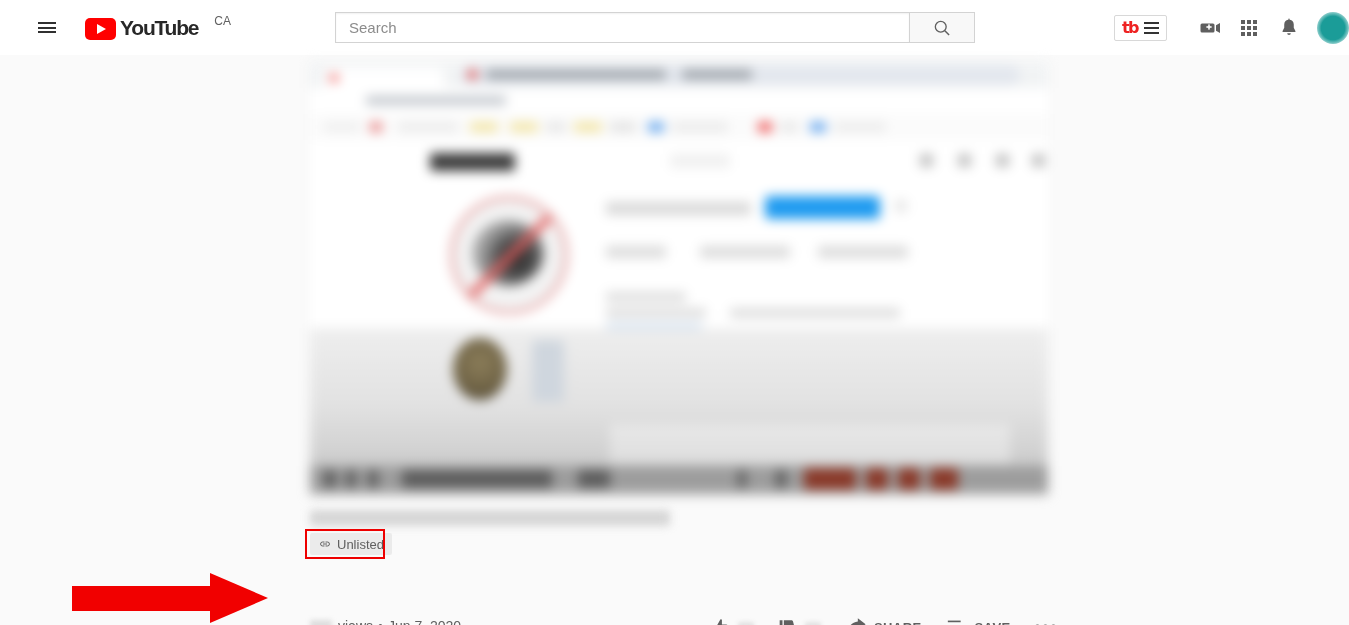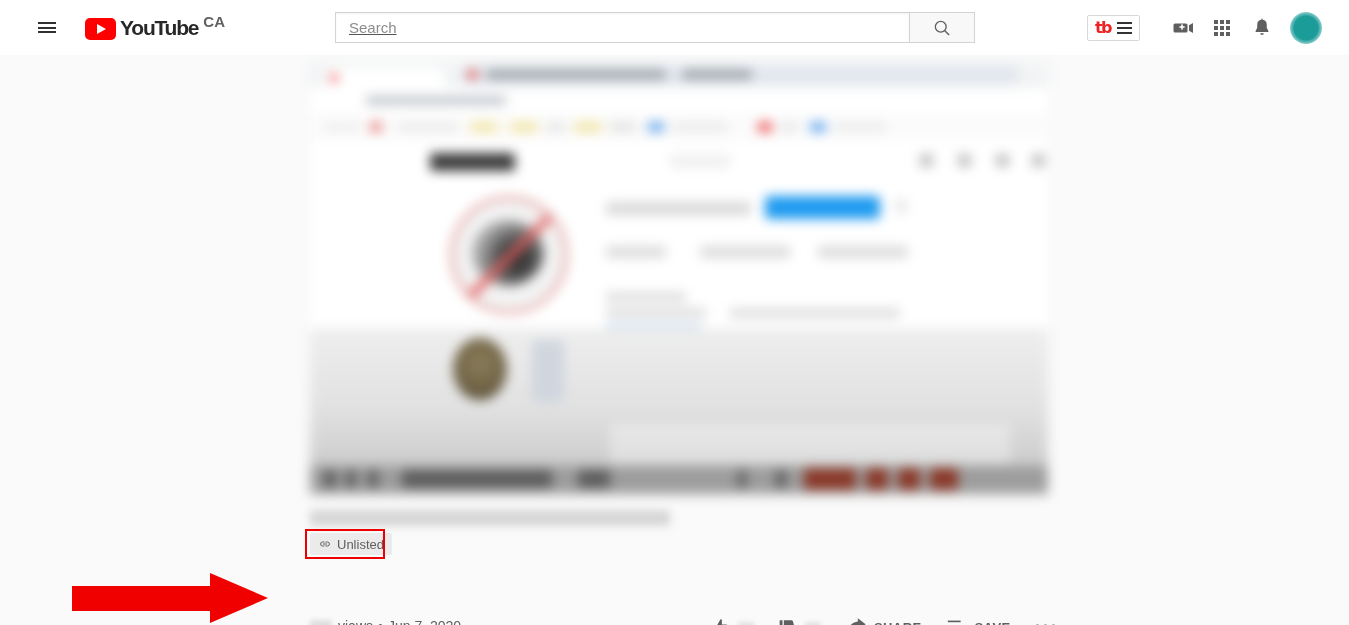--- a/index.html
+++ b/index.html
@@ -29,45 +29,45 @@
   }
   .logo-play .tri{
     width:0;height:0;border-left:9px solid #fff;
     border-top:5.5px solid transparent;border-bottom:5.5px solid transparent;
     margin-left:2px;
   }
   .logo-text{
     font-size:21px;font-weight:bold;color:#282828;letter-spacing:-1.2px;
     margin-left:4px;line-height:23px;font-family:"Liberation Sans",sans-serif;
   }
-  .logo-cc{font-size:15px;color:#606060;margin-left:5px;line-height:11px;letter-spacing:0;font-weight:bold;}
+  .logo-cc{font-size:12px;color:#606060;margin-left:16px;line-height:11px;letter-spacing:0;}
 
   
   .search-wrap{
     position:absolute;left:335px;top:12px;display:flex;align-items:stretch;height:31px;
   }
   .search-box{
     width:575px;height:31px;box-sizing:border-box;
     border:1px solid #d3d3d3;background:#fff;
     display:flex;align-items:center;padding-left:11px;
     box-shadow:inset 0 1px 2px rgba(0,0,0,0.06);
   }
   .search-input{
     border:0;outline:0;width:100%;font-size:15px;color:#555;
-    font-family:"Liberation Sans",sans-serif;background:transparent;text-decoration:underline;
+    font-family:"Liberation Sans",sans-serif;background:transparent;
   }
   .search-input::placeholder{color:#8c8c8c;}
   .search-btn{
     width:65px;height:31px;box-sizing:border-box;
     border:1px solid #d3d3d3;border-left:0;background:#f8f8f8;
     display:flex;align-items:center;justify-content:center;cursor:pointer;
   }
 
   .mh-right{
-    position:absolute;right:27px;top:0;height:55px;display:flex;align-items:center;
+    position:absolute;right:0;top:0;height:55px;display:flex;align-items:center;
   }
   .tb-ext{
     display:flex;align-items:center;gap:6px;
     border:1px solid #d8d8d8;border-radius:2px;background:#fff;
     padding:3px 7px;height:26px;box-sizing:border-box;cursor:pointer;margin-right:22px;
   }
   .tb-logo{font-size:16px;font-weight:bold;color:#ee2222;letter-spacing:-1.5px;line-height:16px;font-family:"DejaVu Sans",sans-serif;}
   .tb-lines{display:flex;flex-direction:column;justify-content:center;gap:3px;}
   .tb-lines span{display:block;width:15px;height:2px;background:#333;}
   .ico-btn{

